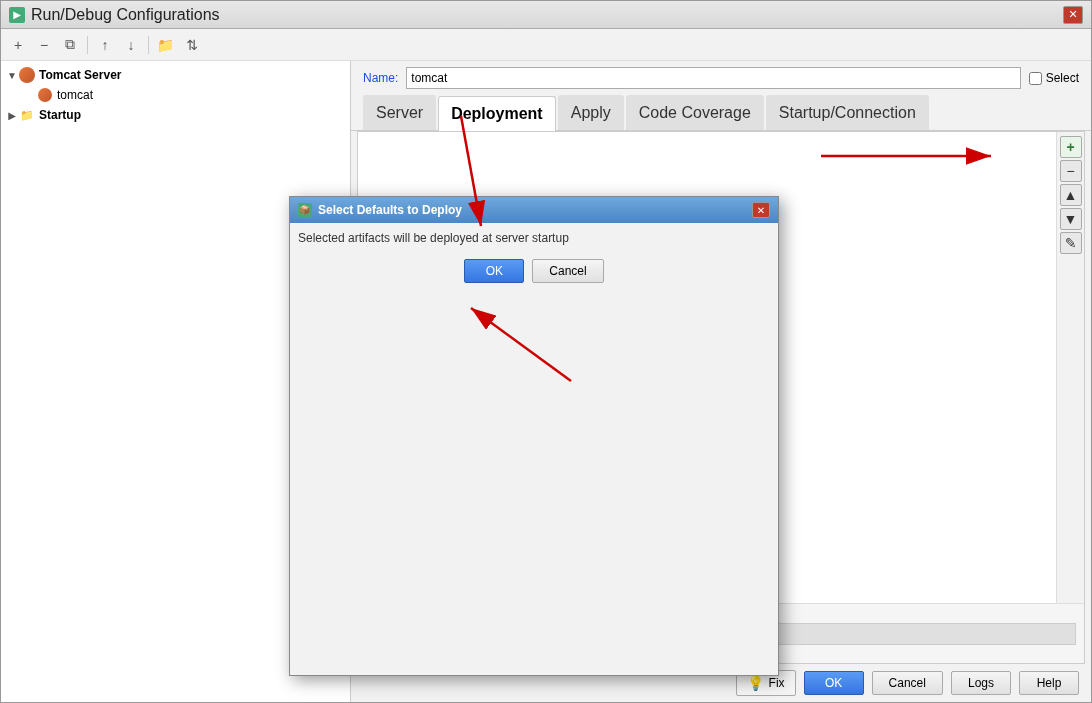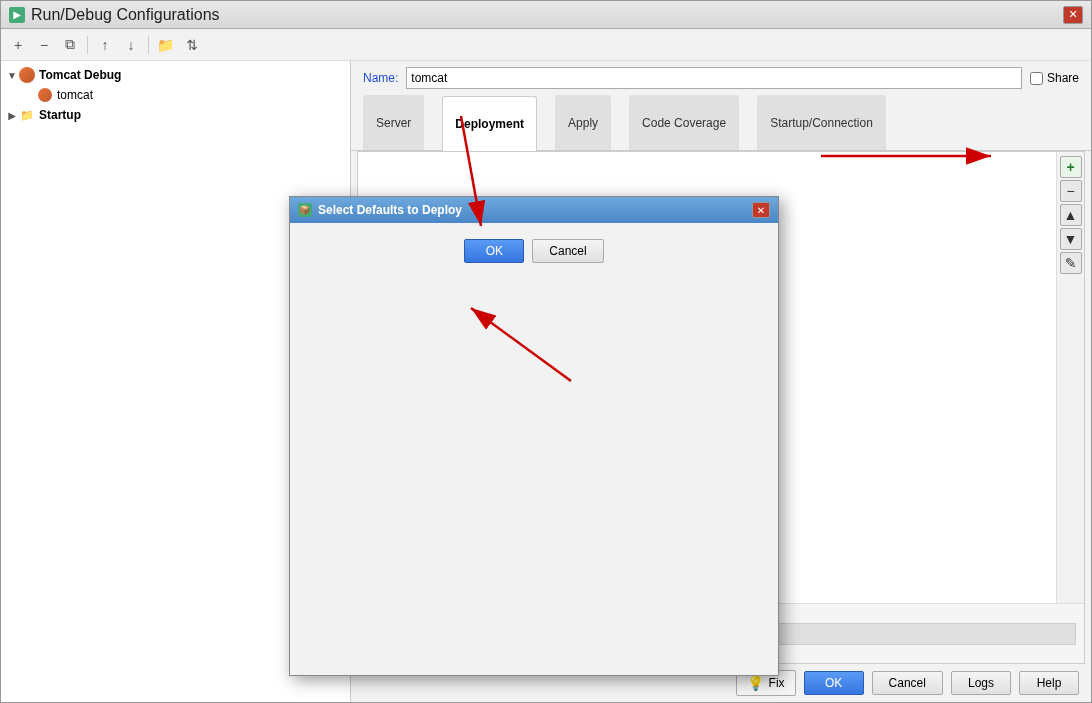--- a/index.html
+++ b/index.html
@@ -140,27 +140,27 @@
 
     
     .tabs-bar {
       display: flex;
       align-items: flex-end;
       padding: 0 12px;
       background: #f2f2f2;
       border-bottom: 1px solid #ccc;
     }
     .tab {
-      padding: 20px 12px;
+      padding: 8px 12px;
       border: 1px solid transparent;
       border-bottom: none;
       cursor: pointer;
-      font-size: 12px;
+      font-size: 16px;
       background: #e0e0e0;
-      margin-right: 18px;
+      margin-right: 2px;
       border-radius: 3px 3px 0 0;
       color: #333;
     }
     .tab.active {
       background: white;
       border-color: #ccc;
       border-bottom-color: white;
       font-weight: bold;
       margin-bottom: -1px;
       color: #000;
@@ -384,21 +384,21 @@
   </div>
 
   <div class="main-content">
 
     <div class="left-panel">
       <div class="tree-item tree-level-1">
         <span class="tree-arrow">▼</span>
         <span class="tree-icon">
           <span class="tomcat-icon"></span>
         </span>
-        <span class="bold">Tomcat Debug</span>
+        <span class="bold">Tomcat Server</span>
       </div>
       <div class="tree-item tree-level-2">
         <span class="tree-arrow"></span>
         <span class="tree-icon">
           <span class="tomcat-icon" style="width:14px;height:14px;"></span>
         </span>
         <span>tomcat</span>
       </div>
       <div class="tree-item tree-level-1">
         <span class="tree-arrow">▶</span>
@@ -407,21 +407,21 @@
       </div>
     </div>
 
     <div class="right-panel">
 
       <div class="name-row">
         <label class="name-label">Name:</label>
         <input class="name-input" type="text" value="tomcat" style="">
         <div class="share-checkbox">
           <input type="checkbox" style="">
-          <span>Share</span>
+          <span>Select</span>
         </div>
       </div>
 
       <div class="tabs-bar">
         <div class="tab">Server</div>
         <div class="tab active">Deployment</div>
         <div class="tab">Apply</div>
         <div class="tab">Code Coverage</div>
         <div class="tab">Startup/Connection</div>
       </div>
@@ -460,20 +460,21 @@
 
   <div class="artifacts-dialog">
     <div class="artifacts-title-bar">
       <div class="artifacts-title-left">
         <div class="artifacts-title-icon">📦</div>
         <span class="artifacts-title-text">Select Defaults to Deploy</span>
       </div>
       <div class="artifacts-close">✕</div>
     </div>
     <div class="artifacts-body">
+      <div class="artifacts-subtitle">Selected artifacts will be deployed at server startup</div>
       <div class="artifacts-footer">
         <button class="dialog-btn primary">OK</button>
         <button class="dialog-btn">Cancel</button>
       </div>
     </div>
   </div>
 
   <svg class="arrow-overlay" xmlns="http://www.w3.org/2000/svg">
 
     <defs>

